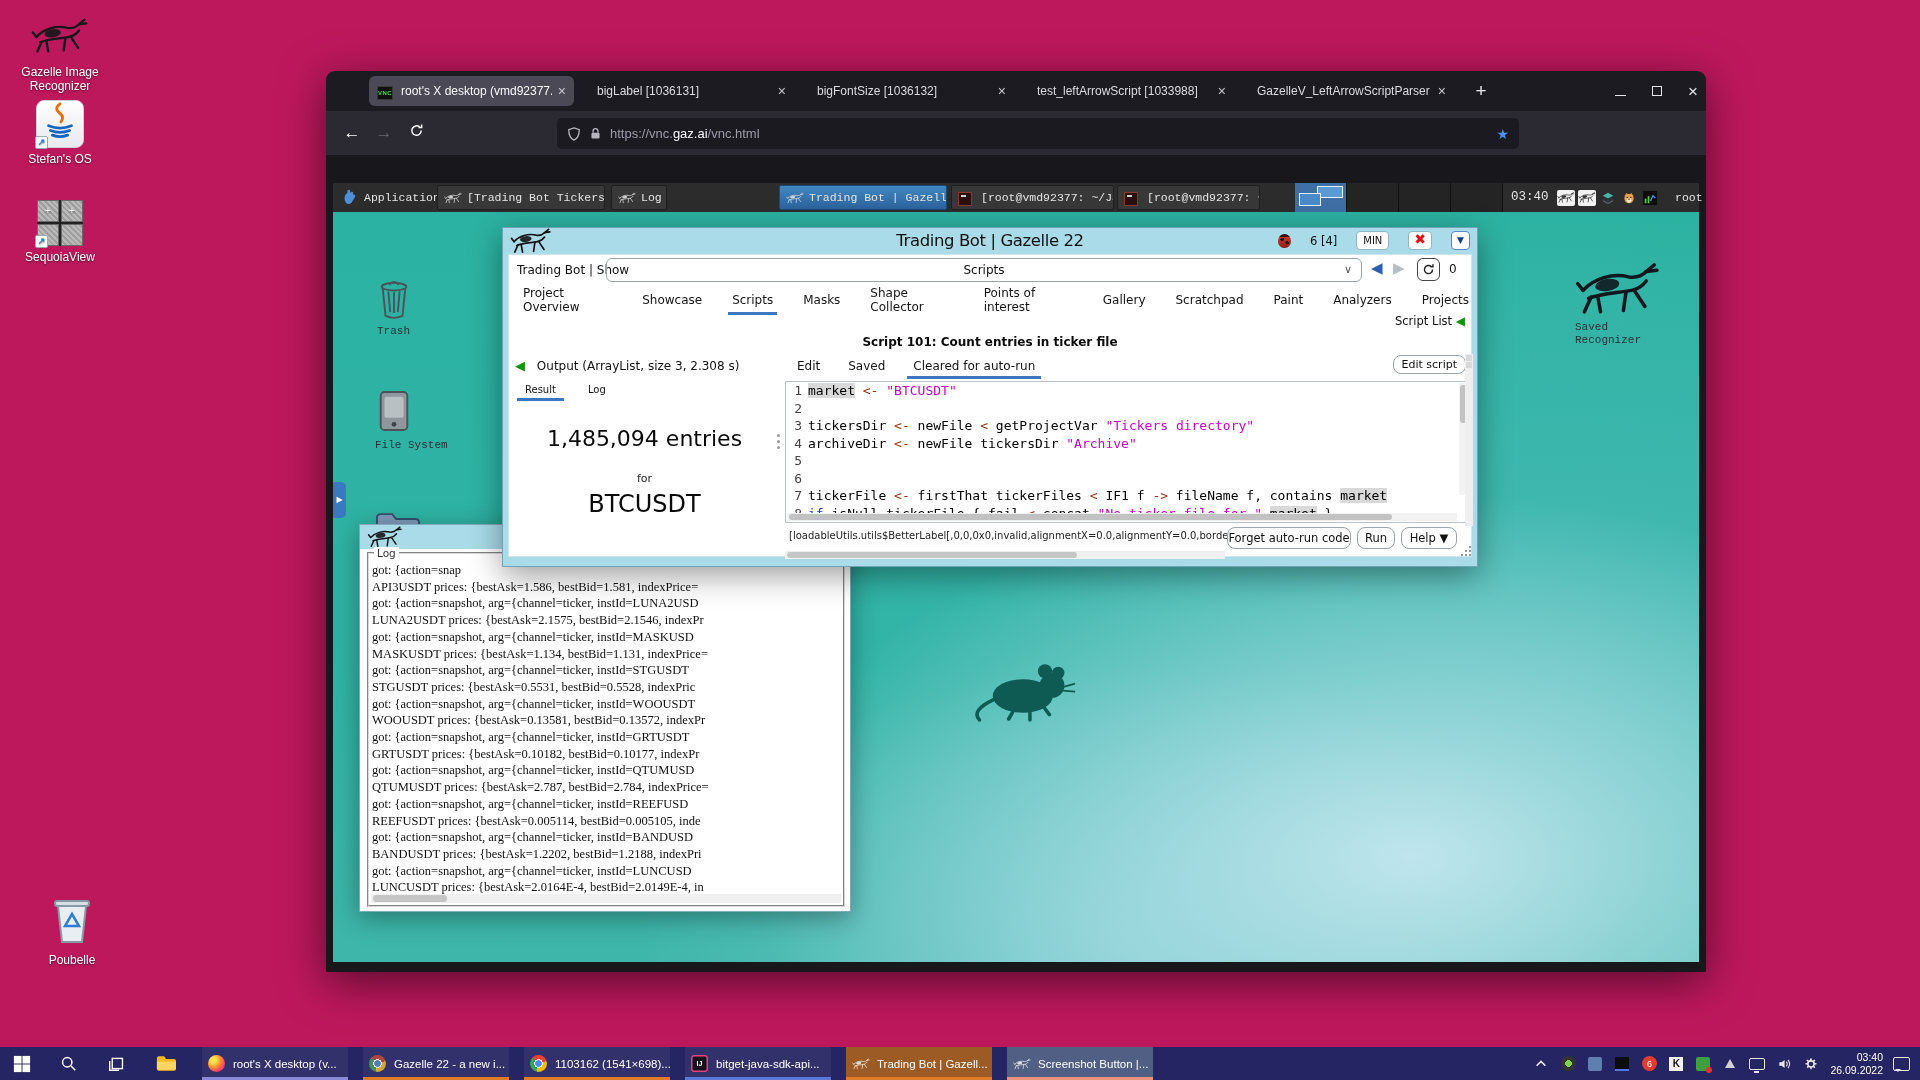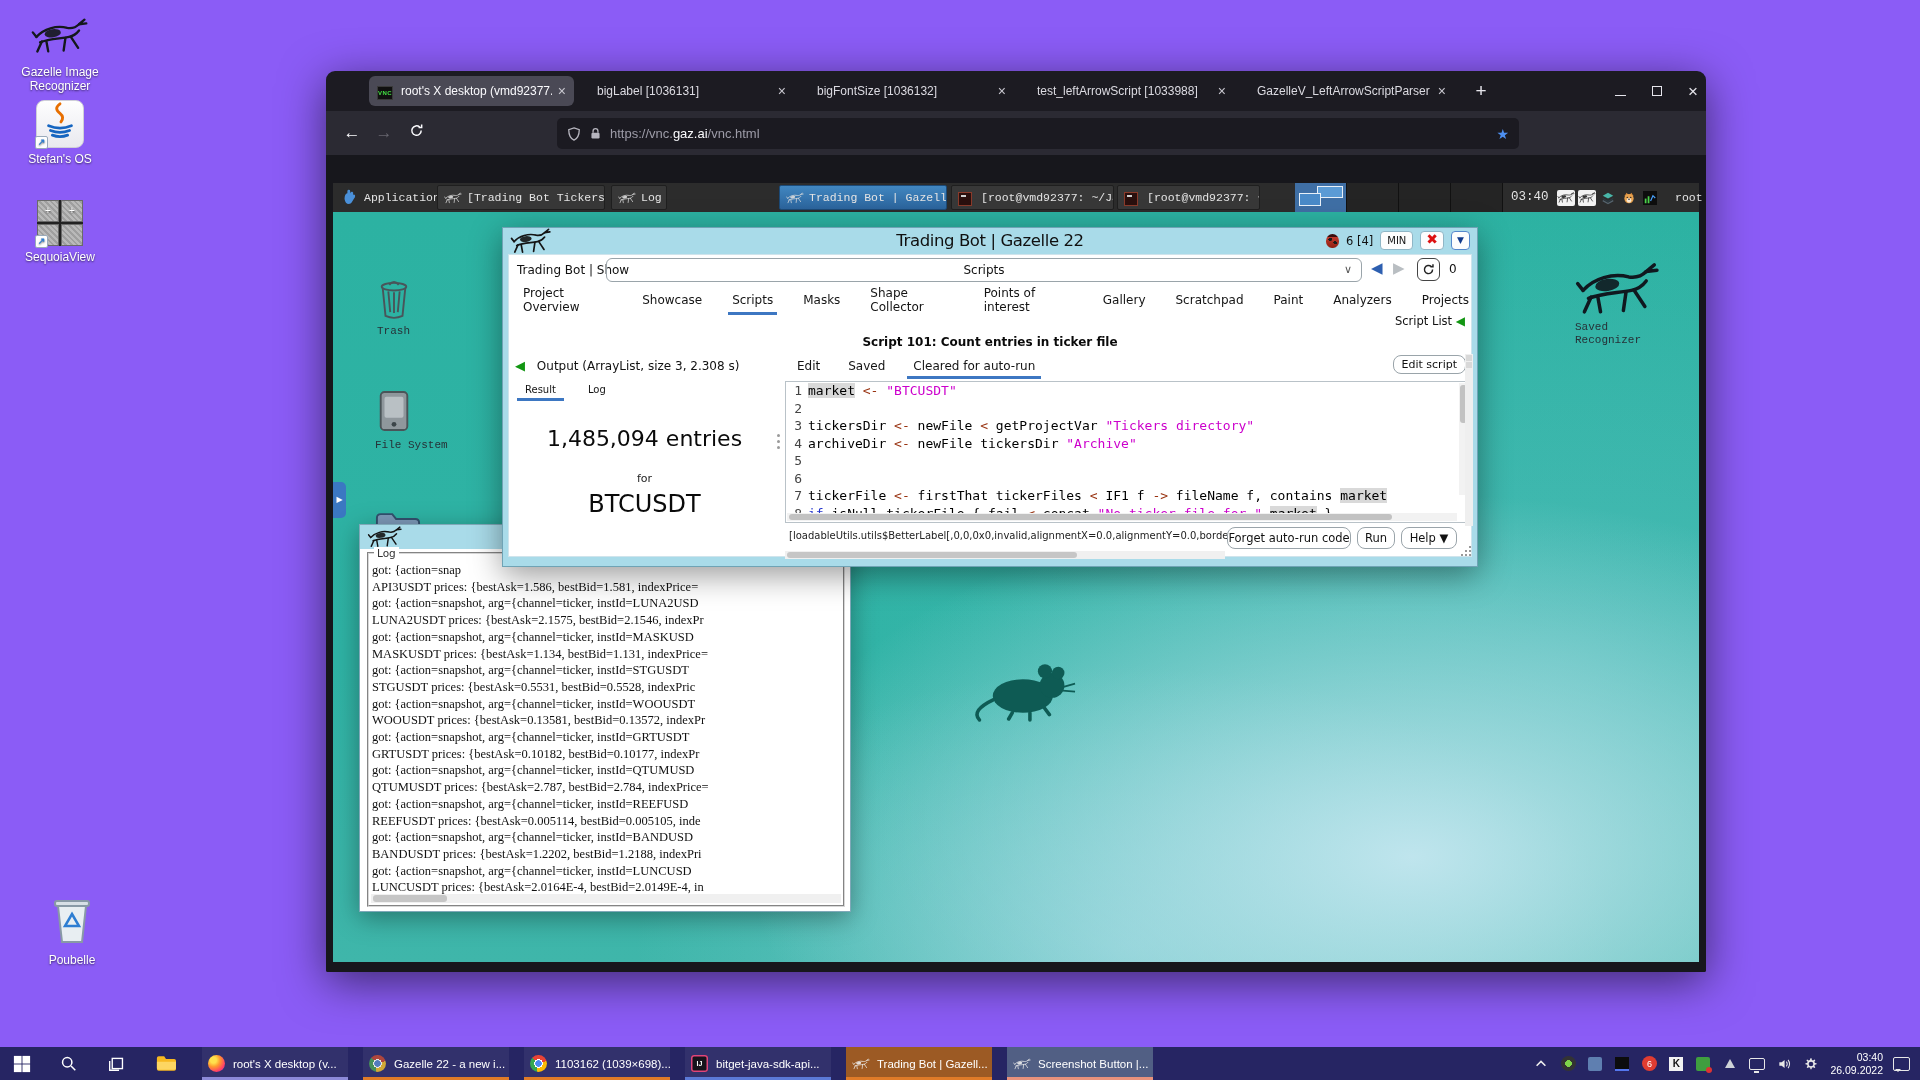--- a/index.html
+++ b/index.html
@@ -1,18 +1,18 @@
 <!DOCTYPE html>
 <html><head>
 <meta charset="utf-8">
 <style>
   * { margin:0; padding:0; box-sizing:border-box; }
   html,body { width:1920px; height:1080px; overflow:hidden; background:#000; }
   body { font-family:"Liberation Sans", sans-serif; }
-  .stage { position:relative; width:1920px; height:1080px; background:#8b5cf6; overflow:hidden; }
+  .stage { position:relative; width:1920px; height:1080px; background:#be185d; overflow:hidden; }
 
   
   .dicon { position:absolute; width:120px; text-align:center; color:#fff; font-size:12px;
            text-shadow:0 1px 2px rgba(0,0,0,.6); }
   .dicon .ic { display:inline-block; position:relative; }
   .dicon .dlabel { margin-top:4px; line-height:14px; }
   .chip { background:linear-gradient(#fefefe,#e9e9ef); border-radius:8px; border:1px solid #cfcfd8;
           display:flex; align-items:center; justify-content:center; }
   .sc-badge { position:absolute; left:-2px; bottom:-2px; width:13px; height:13px; background:#fff;
               border:1px solid #9ab; border-radius:2px; color:#2d7dd2; font-size:9px; line-height:11px; font-weight:bold; }
@@ -97,21 +97,21 @@
   .log-hscroll { position:absolute; left:2px; bottom:2px; right:2px; height:9px; background:#f0f0f0; }
   .log-hscroll .thumb { position:absolute; left:2px; top:1px; width:74px; height:7px; background:#c6c6c6; border-radius:3px; }
 
   
   .appwin { position:absolute; left:502px; top:227px; width:976px; height:340px; background:#a9dbe9;
             border:1px solid #6fa3b5; padding:0 5px 5px 5px; box-shadow:0 8px 30px rgba(0,0,0,.4); z-index:30;
             font-family:"DejaVu Sans", sans-serif; }
   .app-titlebar { height:26px; position:relative; }
   .app-titlebar .logo { position:absolute; left:0; top:0; width:46px; height:26px; color:#141414; }
   .app-title { text-align:center; line-height:26px; font-size:16.5px; letter-spacing:-0.4px; color:#101010; }
-  .tb-right { position:absolute; right:2px; top:3px; display:flex; align-items:center; gap:7px; }
+  .tb-right { position:absolute; right:2px; top:3px; display:flex; align-items:center; gap:19px; }
   .ladybug { width:13px; height:14px; border-radius:50% 50% 46% 46%;
              background: radial-gradient(circle at 32% 38%, #1a1a1a 0 14%, transparent 15%),
                          radial-gradient(circle at 70% 62%, #1a1a1a 0 13%, transparent 14%),
                          linear-gradient(180deg,#3a0d0d 0 22%, #c0392b 23%, #8e1f12 100%); }
   .bug-count { font-size:11.5px; color:#111; }
   .mini-btn { height:19px; background:#fdfdfd; border:1px solid #8fb6c6; border-radius:4px; font-size:10px;
               line-height:17px; padding:0 6px; color:#111; }
   .mini-btn.close { color:#d11; font-weight:bold; font-size:14px; line-height:15px; padding:0 5px; }
   .mini-btn.menu { color:#123a8c; font-size:9px; padding:0 5px; border-color:#5588cc; }
   .app-body { background:#fff; height:303px; position:relative; border:1px solid #cfe4ec;padding-left:40px; }
@@ -696,21 +696,21 @@
           <span class="tb-label">root's X desktop (v...</span>
         </div>
 
         <div class="tb-btn" style="--ul: #e07b28;">
           <span class="tb-ic"><span class="ic-chrome dark"></span></span>
           <span class="tb-label">Gazelle 22 - a new i...</span>
         </div>
 
         <div class="tb-btn" style="--ul: #e07b28;">
           <span class="tb-ic"><span class="ic-chrome"></span></span>
-          <span class="tb-label">1103162 (1039×698)...</span>
+          <span class="tb-label">1103162 (1541×698)...</span>
         </div>
 
         <div class="tb-btn" style="--ul: #5b79d6;">
           <span class="tb-ic"><span class="ic-ij">IJ</span></span>
           <span class="tb-label">bitget-java-sdk-api...</span>
         </div>
 
         <div class="tb-btn active" style="--ul: #e07b28;">
           <span class="tb-ic"><svg class="gzs" viewBox="0 0 64 40">
               <use href="#gazelle"></use>

